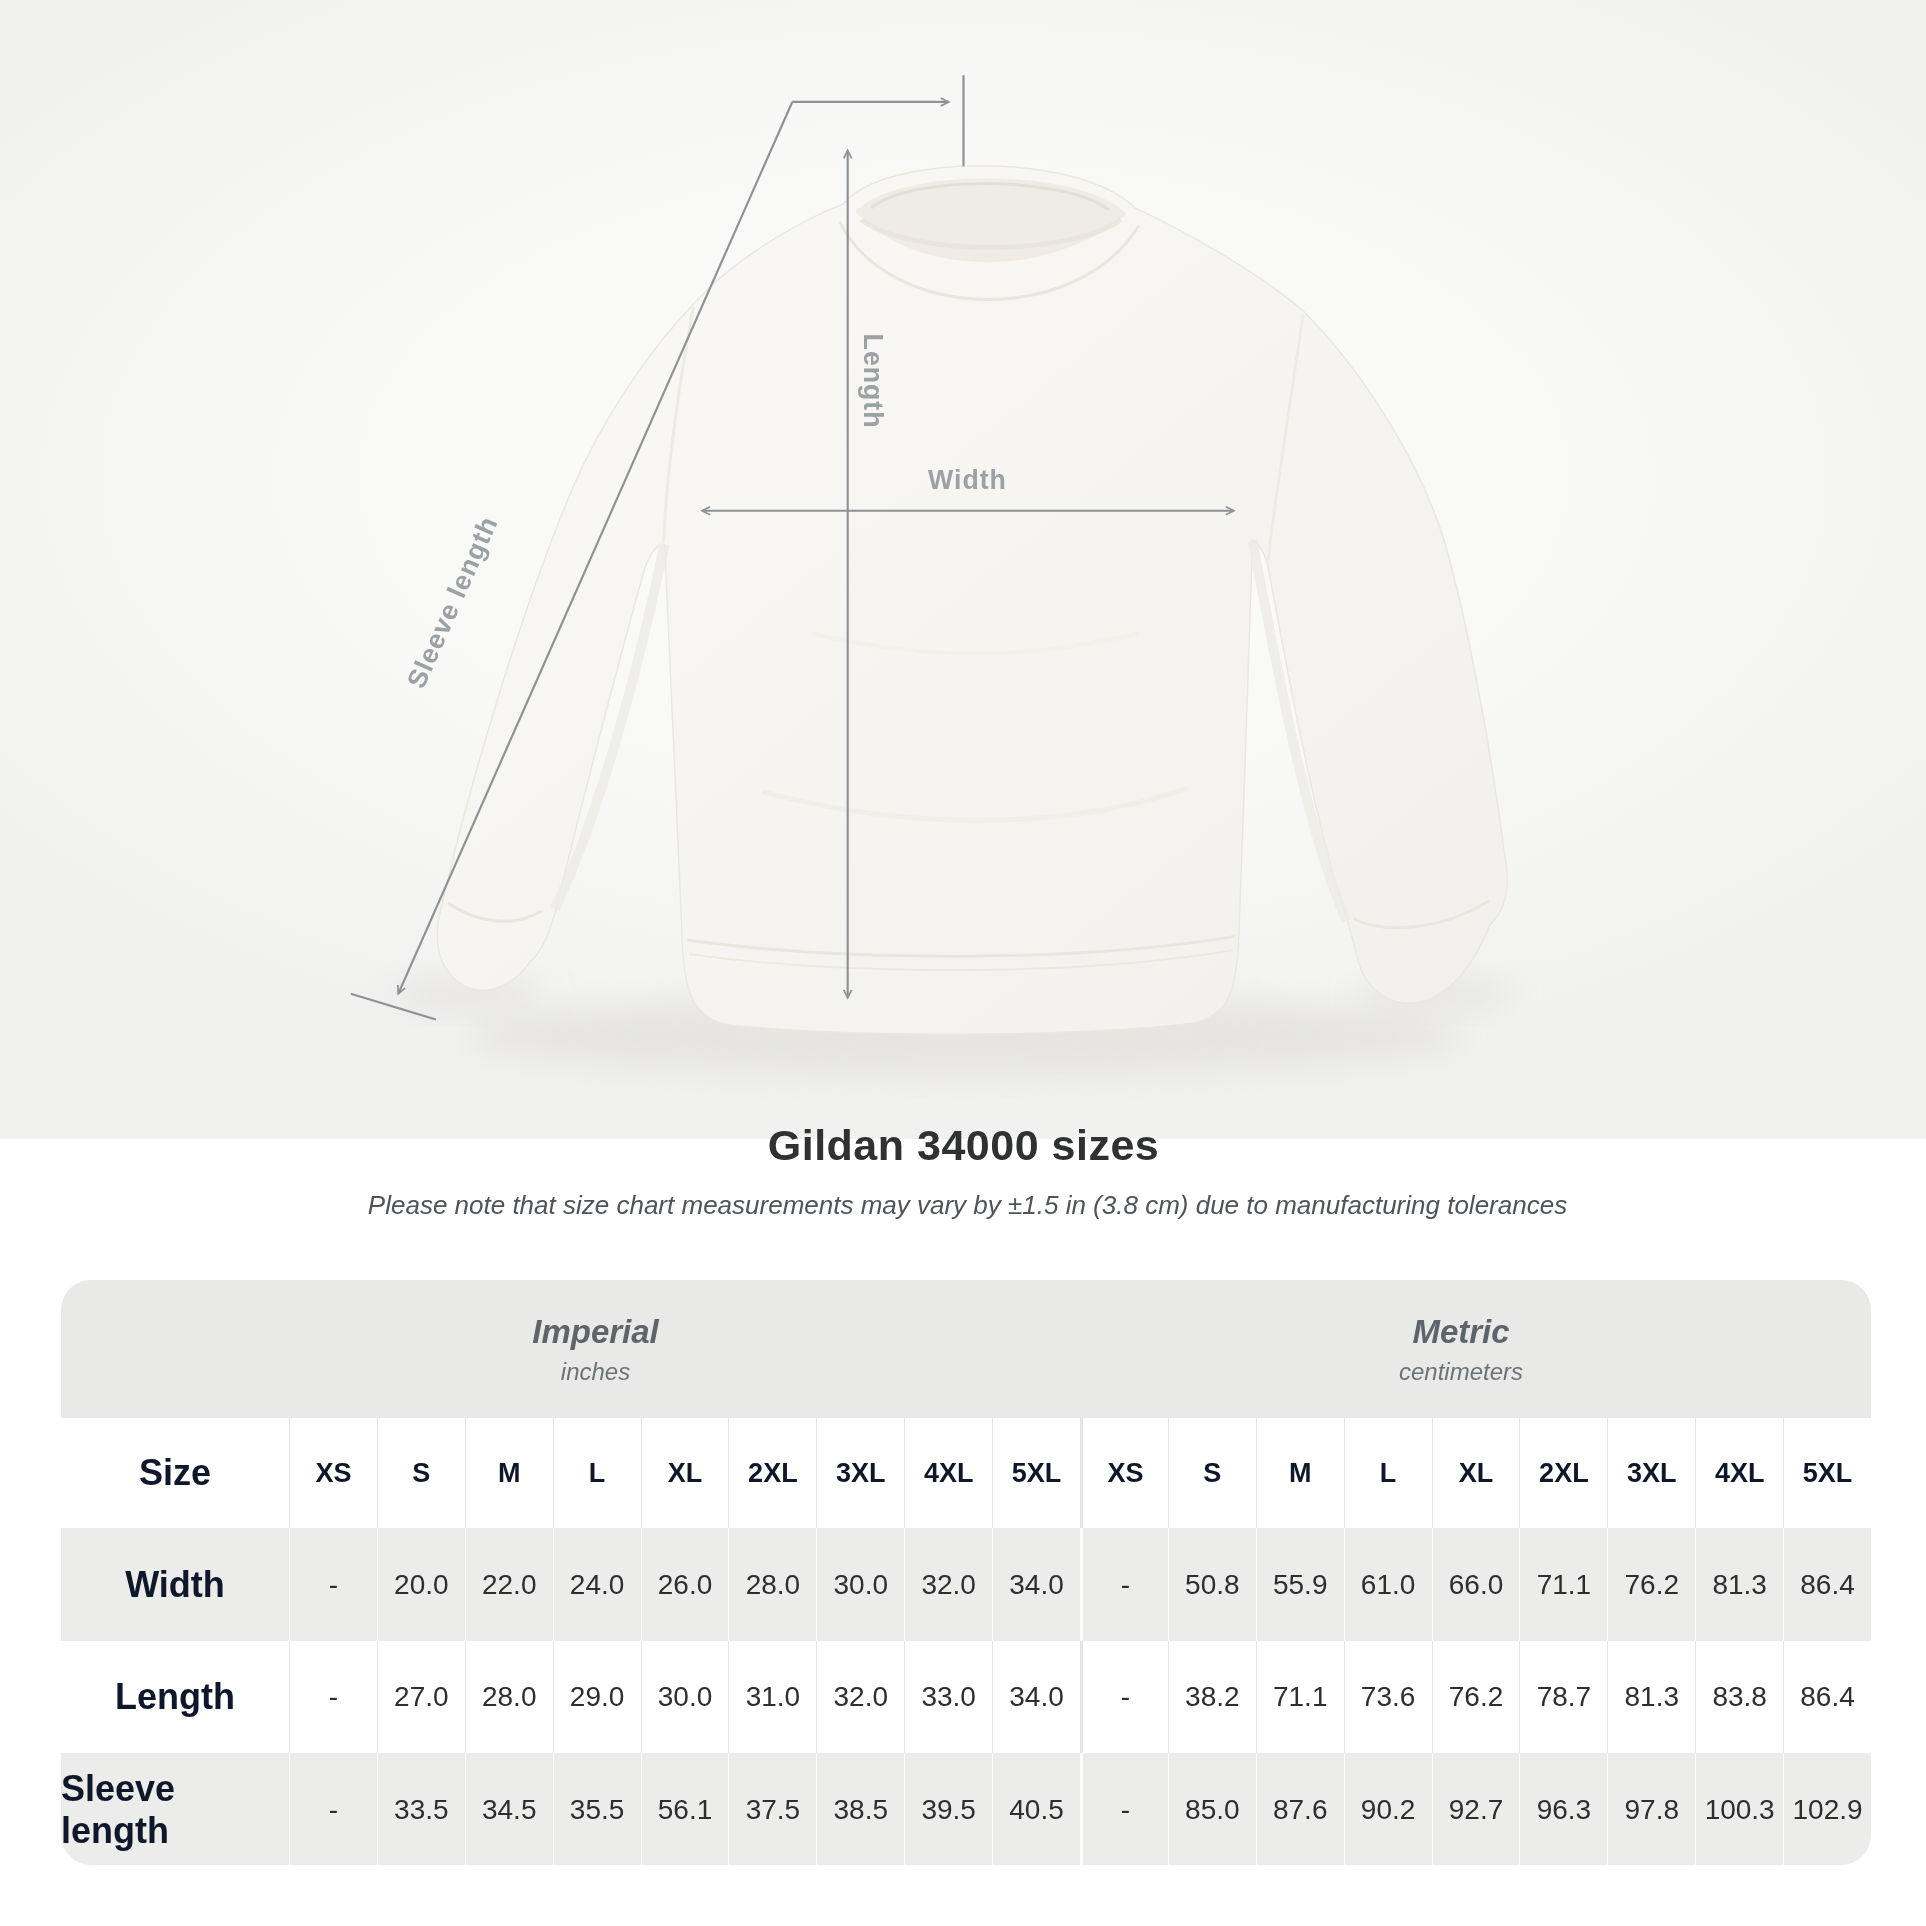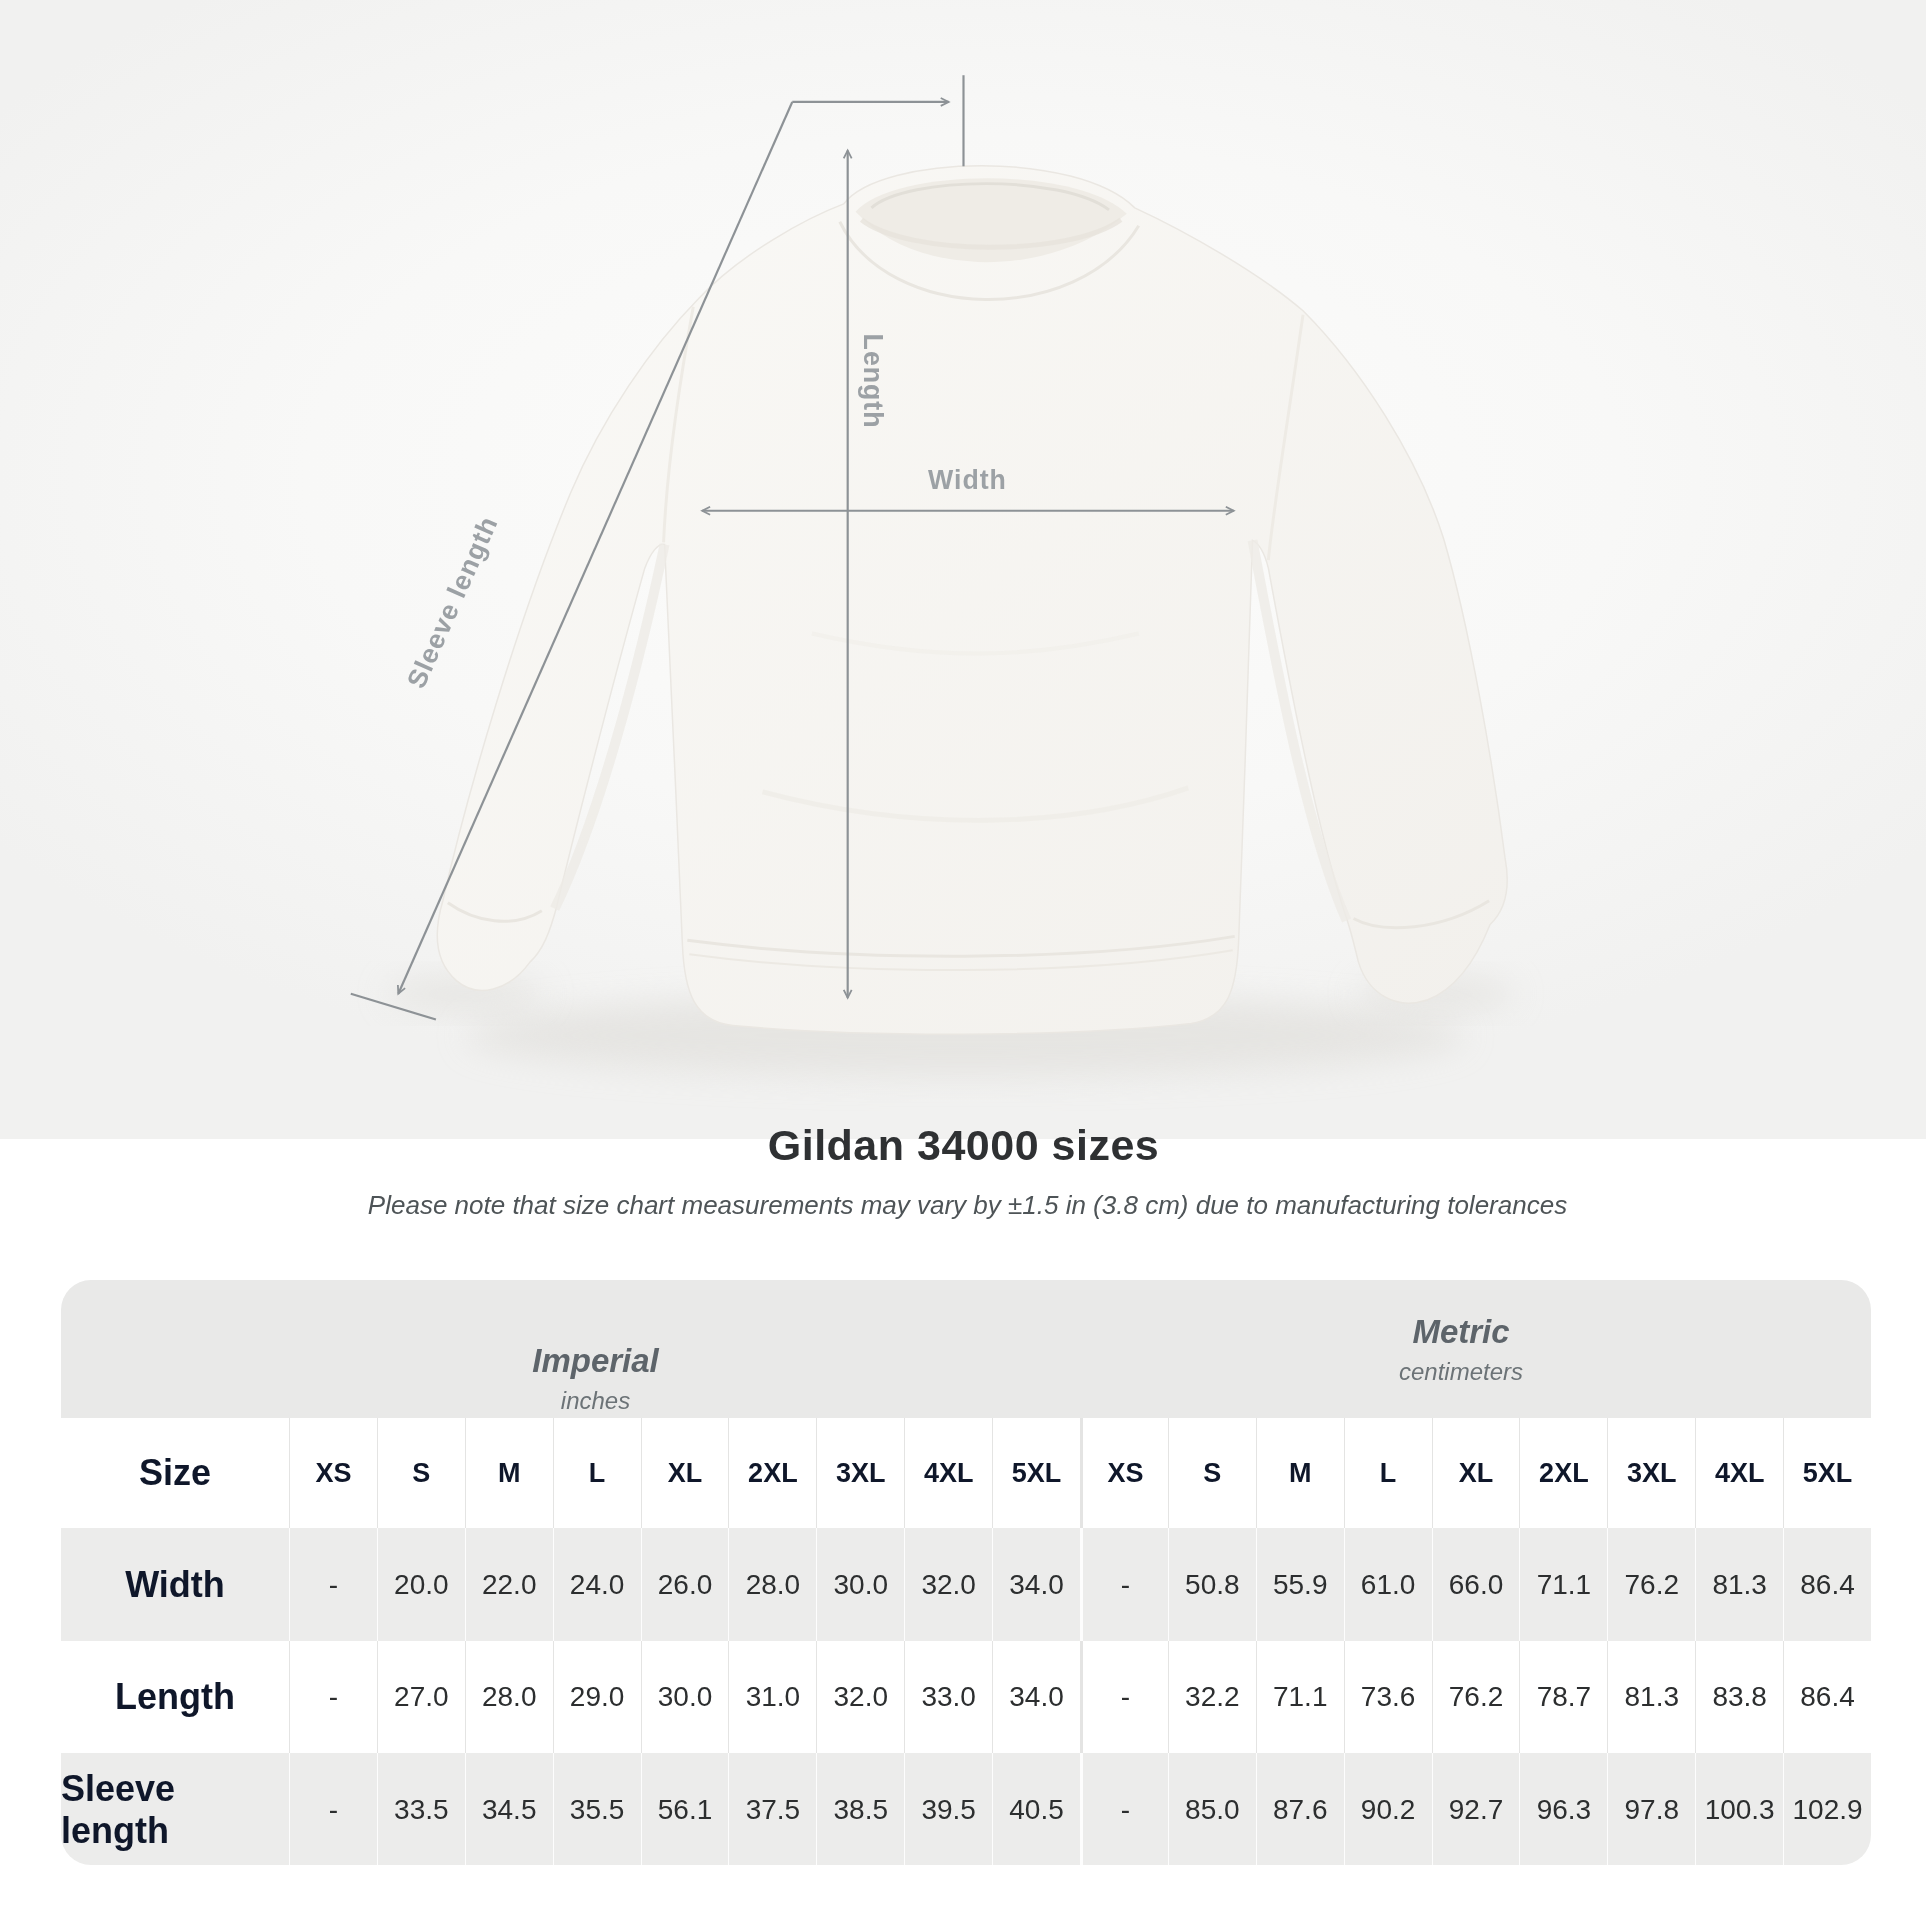--- a/index.html
+++ b/index.html
@@ -27,21 +27,21 @@
   
   .table-wrap{
     position:absolute;left:61px;top:1280px;width:1810px;height:585px;
     border-radius:30px;overflow:hidden;background:#ffffff;
   }
   .band{position:absolute;left:0;top:0;width:100%;height:138px;background:#e9e9e8;}
   .unit-group{
     position:absolute;top:0;height:138px;display:flex;flex-direction:column;
     align-items:center;justify-content:center;gap:7px;
   }
-  .g-imperial{left:0;width:1069px;margin-top:29px;}
+  .g-imperial{left:0;width:1069px;}
   .g-metric{left:990px;width:820px;}
   .unit-title{font-size:33px;font-weight:bold;font-style:italic;color:#5d646a;}
   .unit-sub{font-size:24px;font-style:italic;color:#6c7377;}
 
   .grid{
     position:absolute;left:0;top:138px;width:100%;
     display:grid;
     grid-template-columns:228px repeat(18, 1fr);
     grid-template-rows:110px 113px 112px 113px;
   }
@@ -201,21 +201,21 @@
       <div class="cell value light sep">-</div>
       <div class="cell value light sep">27.0</div>
       <div class="cell value light sep">28.0</div>
       <div class="cell value light sep">29.0</div>
       <div class="cell value light sep">30.0</div>
       <div class="cell value light sep">31.0</div>
       <div class="cell value light sep">32.0</div>
       <div class="cell value light sep">33.0</div>
       <div class="cell value light sep">34.0</div>
       <div class="cell value light sep split">-</div>
-      <div class="cell value light sep">32.2</div>
+      <div class="cell value light sep">38.2</div>
       <div class="cell value light sep">71.1</div>
       <div class="cell value light sep">73.6</div>
       <div class="cell value light sep">76.2</div>
       <div class="cell value light sep">78.7</div>
       <div class="cell value light sep">81.3</div>
       <div class="cell value light sep">83.8</div>
       <div class="cell value light sep">86.4</div>
       <div class="cell label shade">Sleeve length</div>
       <div class="cell value shade sep">-</div>
       <div class="cell value shade sep">33.5</div>

